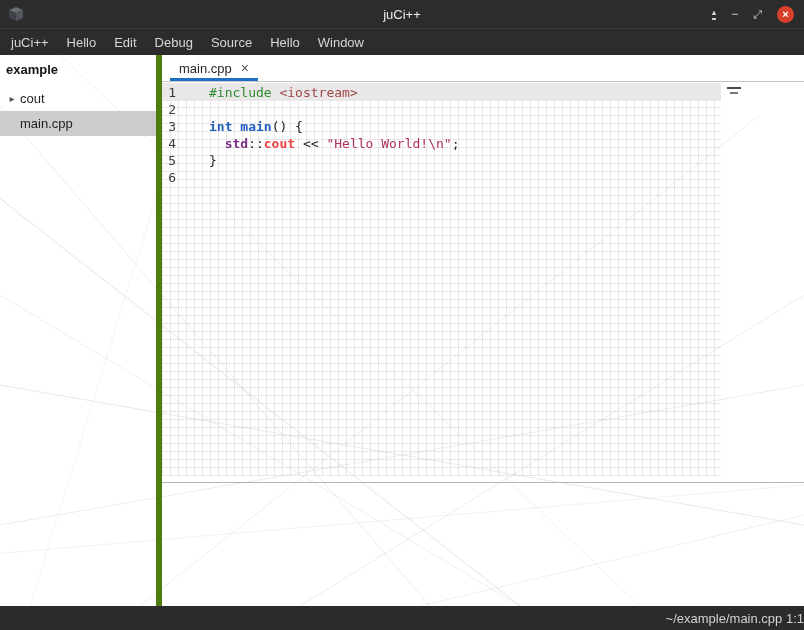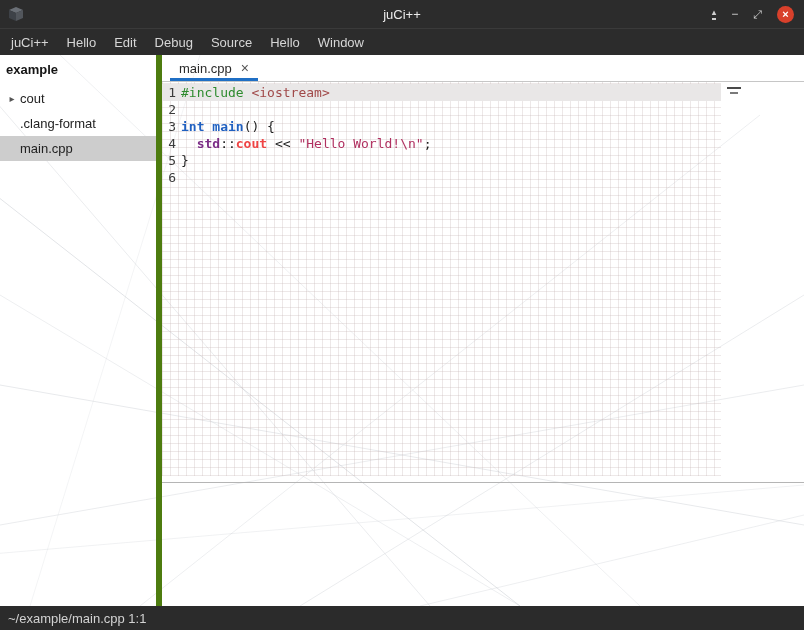--- a/index.html
+++ b/index.html
@@ -75,40 +75,40 @@
   }
   .editor::before {
     content:""; position:absolute; left:0; top:0; width:559px; height:394px;
     background-image:
       repeating-linear-gradient(0deg,  rgba(195,178,178,0.30) 0 1px, transparent 1px 8px),
       repeating-linear-gradient(90deg, rgba(195,178,178,0.30) 0 1px, transparent 1px 8px);
   }
   .code-line { display:flex; width:559px; position:relative; z-index:1; height:17px; }
   .code-line.current-line { background:var(--current-line-bg,#e9e7e7); }
   .gutter { flex:0 0 14px; width:14px; text-align:right; color:#3c3c3c; }
-  .code-text { padding-left:5px; white-space:pre; color:#1c1c1c; }
+  .code-text { padding-left:5px; white-space:pre; color:#1c1c1c;margin-left:28px; }
 
   .tok-plain    { color:#1c1c1c; }
   .tok-preproc  { color:var(--syntax-preproc,#2e8b2e); }
   .tok-header   { color:var(--syntax-header,#a04848); }
   .tok-keyword  { color:var(--syntax-keyword,#2060c0); font-weight:bold; }
   .tok-function { color:var(--syntax-keyword,#2060c0); font-weight:bold; }
   .tok-namespace{ color:var(--syntax-namespace,#7b2d86); font-weight:bold; }
   .tok-bold     { color:#ef4444; font-weight:bold; }
   .tok-string   { color:var(--syntax-string,#b03060); }
 
   .overview-mark-1 { position:absolute; top:5px;  right:63px; width:14px; height:2px; background:#4a4a4a; z-index:2; }
   .overview-mark-2 { position:absolute; top:10px; right:66px; width:8px;  height:2px; background:#7a7a7a; z-index:2; }
 
   .bottom-panel { flex:1; min-height:0; }
 
   
   .statusbar {
     flex:0 0 24px; height:24px; background:#2b2b2b; color:#d2d2d2;
-    font-size:13px; display:flex; align-items:center; padding-left:8px;
+    font-size:13px; display:flex; align-items:center; padding-left:8px;justify-content:flex-end;
   }
 </style>
 </head>
 <body>
 
 <div class="window">
 
   <div class="titlebar">
     <span class="app-icon">
       <svg width="18" height="16" viewBox="0 0 18 16" aria-hidden="true">
@@ -154,24 +154,20 @@
       </g>
     </svg>
 
     <div class="sidebar">
       <div class="sidebar-header">example</div>
       <div>
           <div class="tree-item">
             <span class="expander">▸</span>
             <span class="tree-label">cout</span>
           </div>
-          <div class="tree-item">
-            <span class="expander"></span>
-            <span class="tree-label">.clang-format</span>
-          </div>
           <div class="tree-item selected">
             <span class="expander"></span>
             <span class="tree-label">main.cpp</span>
           </div>
         </div>
     </div>
 
     <div class="main">
 
       <div class="tabbar">

